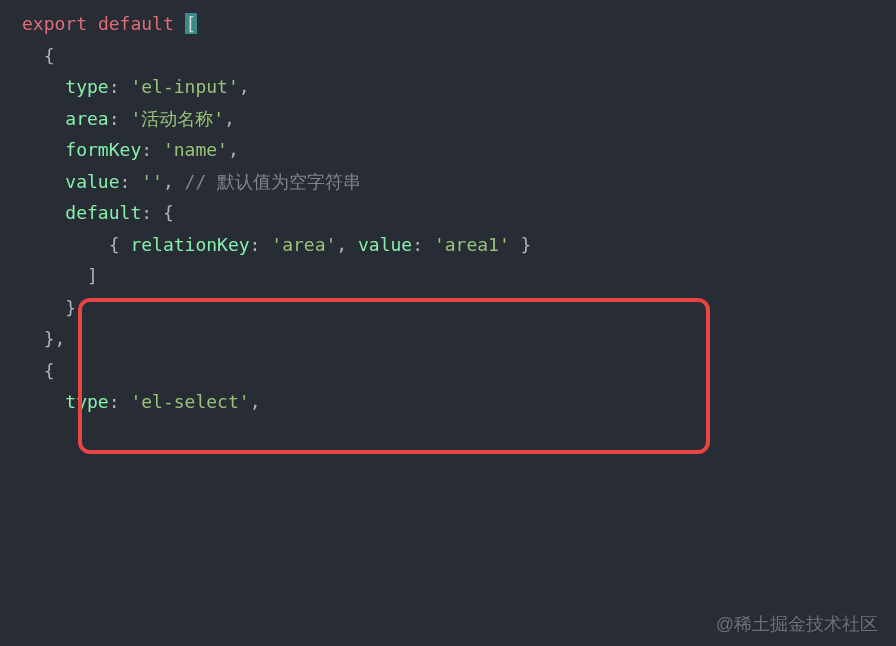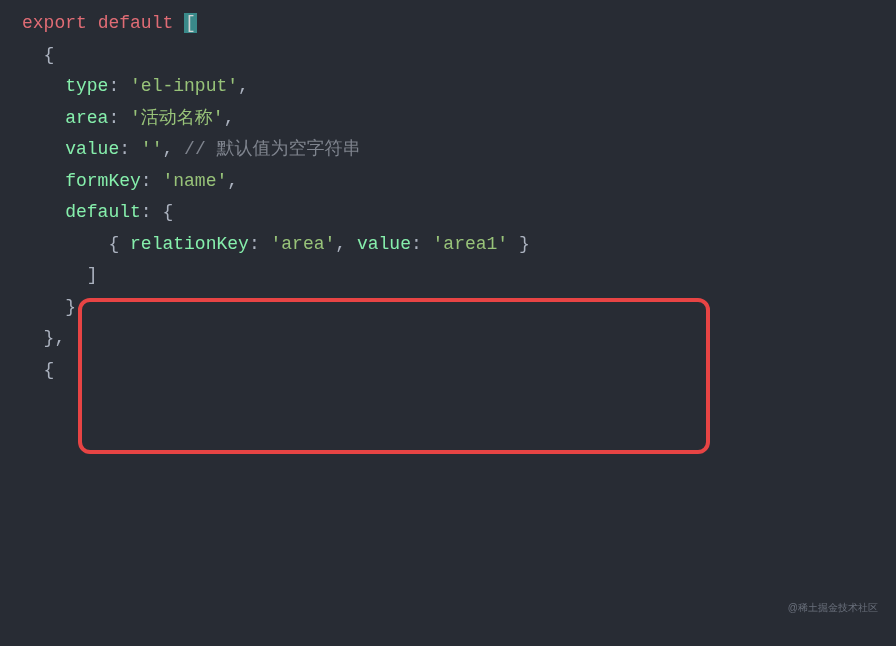--- a/index.html
+++ b/index.html
@@ -14,21 +14,20 @@
       line-height: 1.75;
       color: #abb2bf;
       padding: 8px 0;
       width: 896px;
       height: 646px;
       overflow: hidden;
       position: relative;
     }
     .code-container {
       padding-left: 22px;
-      font-family: Liberation Mono, monospace;
     }
     .line {
       white-space: pre;
       position: relative;
     }
     .kw-export { color: #e06c75; }
     .kw-default { color: #e06c75; }
     .bracket-highlight {
       background: #3a8a8a;
       color: #d4d4d4;
@@ -46,39 +45,40 @@
       border-radius: 12px;
       left: 78px;
       top: 298px;
       width: 632px;
       height: 156px;
       pointer-events: none;
     }
     .watermark {
       position: absolute;
       right: 18px;
-      bottom: 30px;
+      bottom: 6px;
       color: #6a707c;
-      font-size: 10px;
+      font-size: 18px;
       font-family: -apple-system, sans-serif;
     }
   </style>
 </head>
 <body>
 
 <div class="code-container">
   <div class="line"><span class="kw-export">export</span> <span class="kw-default">default</span> <span class="bracket-highlight">[</span></div>
   <div class="line">  <span class="brace">{</span></div>
   <div class="line">    <span class="prop">type</span><span class="colon">: </span><span class="string">'el-input'</span><span class="punc">,</span></div>
   <div class="line">    <span class="prop">area</span><span class="colon">: </span><span class="string">'活动名称'</span><span class="punc">,</span></div>
+  <div class="line">    <span class="prop">formKey</span><span class="colon">: </span><span class="string">'name'</span><span class="punc">,</span></div>
   <div class="line">    <span class="prop">value</span><span class="colon">: </span><span class="string">''</span><span class="punc">,</span> <span class="comment">// 默认值为空字符串</span></div>
-  <div class="line">    <span class="prop">formKey</span><span class="colon">: </span><span class="string">'name'</span><span class="punc">,</span></div>
   <div class="line">    <span class="prop">default</span><span class="colon">: </span><span class="brace">{</span></div>
   <div class="line">        <span class="brace">{</span> <span class="prop">relationKey</span><span class="colon">: </span><span class="string">'area'</span><span class="punc">,</span> <span class="prop">value</span><span class="colon">: </span><span class="string">'area1'</span> <span class="brace">}</span></div>
   <div class="line">      <span class="punc">]</span></div>
   <div class="line">    <span class="brace">}</span></div>
   <div class="line">  <span class="brace">}</span><span class="punc">,</span></div>
   <div class="line">  <span class="brace">{</span></div>
+  <div class="line">    <span class="prop">type</span><span class="colon">: </span><span class="string">'el-select'</span><span class="punc">,</span></div>
 </div>
 
 <div class="highlight-box"></div>
 
 <div class="watermark">@稀土掘金技术社区</div>
 
 </body></html>

